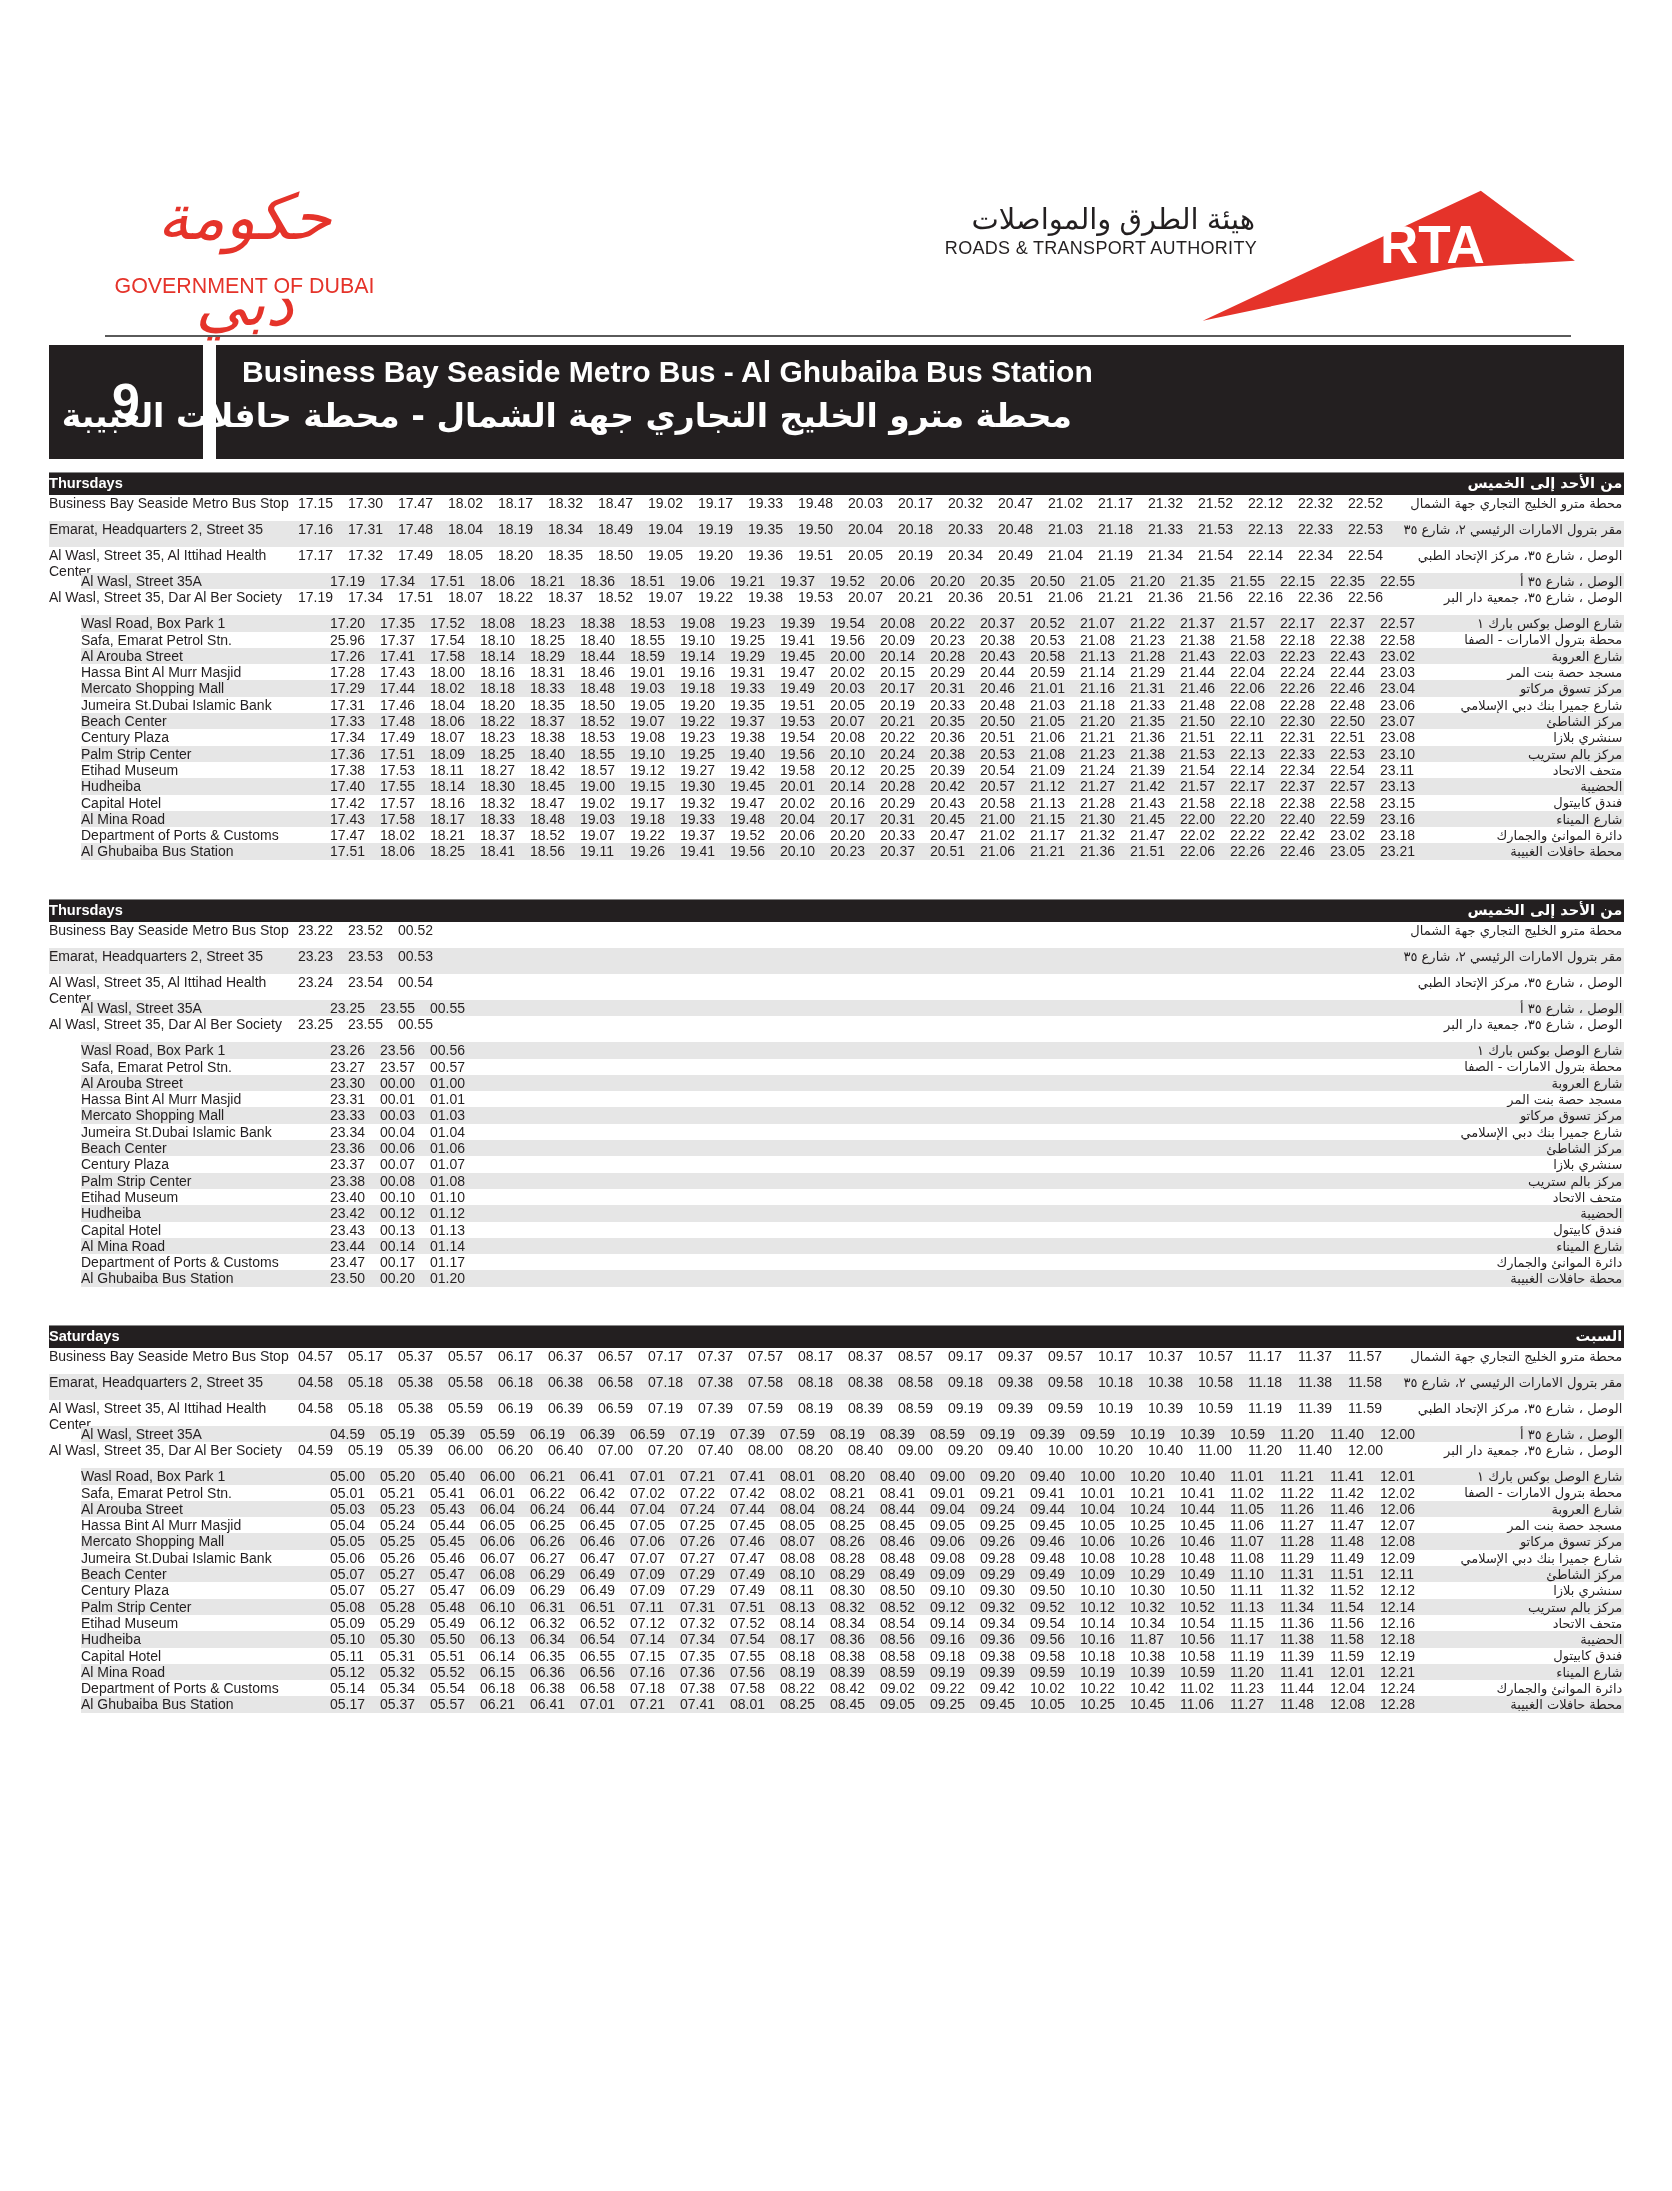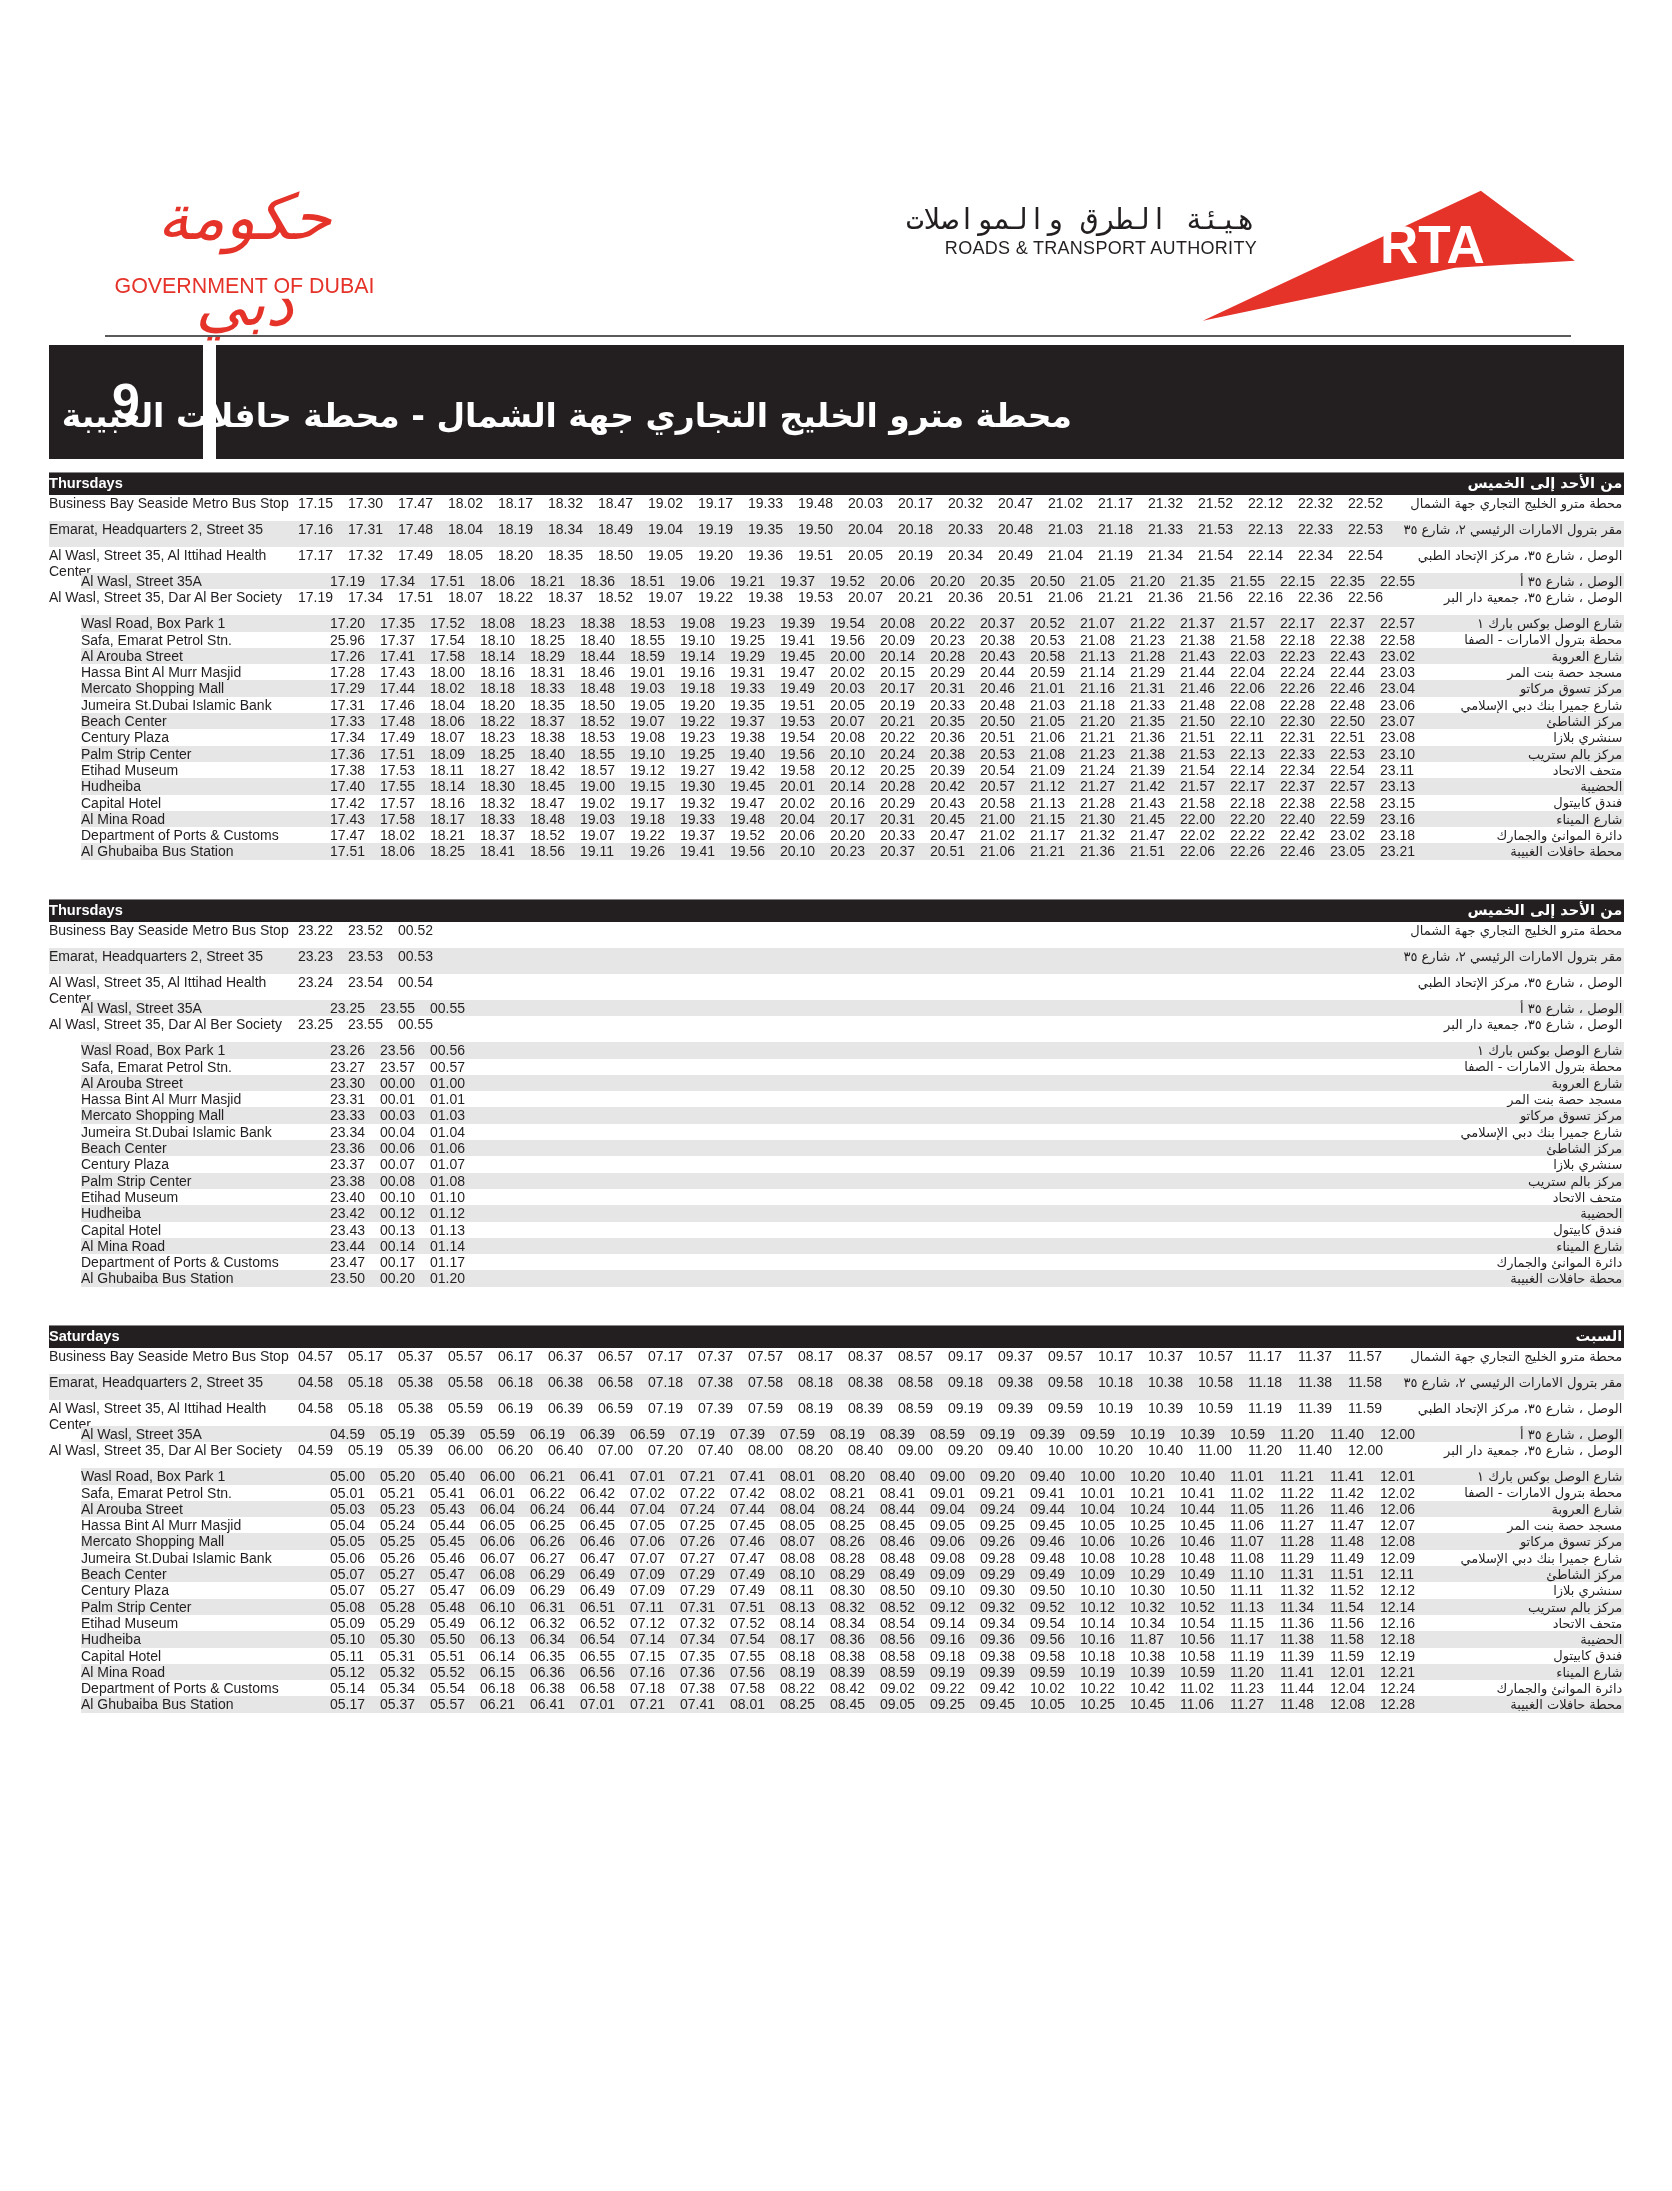--- a/index.html
+++ b/index.html
@@ -1,19 +1,19 @@
 <!DOCTYPE html>
 <html style="font-size:13.7px"><head>
 <meta charset="utf-8">
 <style>
   html, body { margin:0; padding:0; background:#ffffff; }
   body { width:1673px; height:2192px; position:relative; overflow:hidden; font-family:"Liberation Sans", sans-serif; color:#231f20; }
   .gov-arabic { position:absolute; left:103px; top:175px; width:283px; text-align:center; font-family:"DejaVu Serif", serif; font-size:63px; color:#e5332a; line-height:86px; font-style:italic; direction:rtl; }
   .gov-text { position:absolute; left:103px; top:274px; width:283px; text-align:center; font-size:21.4px; color:#e5332a; letter-spacing:0px; font-family:"Liberation Sans", sans-serif; }
-  .rta-arabic { position:absolute; left:873px; top:202px; width:382px; text-align:right; font-size:29px; direction:rtl; color:#231f20; font-family:Liberation Mono, monospace; }
+  .rta-arabic { position:absolute; left:873px; top:202px; width:382px; text-align:right; font-size:29px; direction:rtl; color:#231f20; font-family:Liberation Sans, sans-serif; }
   .rta-english { position:absolute; left:875px; top:238px; width:382px; text-align:right; font-size:18px; color:#231f20; font-family:"Liberation Sans", sans-serif; letter-spacing:0.3px; }
   .rta-logo { position:absolute; left:1190px; top:175px; width:402px; height:146px; }
   .rule { position:absolute; left:105px; top:335px; width:1466px; height:1.7px; background:#5a5a5a; }
   .route-box { position:absolute; left:49px; top:345px; width:154px; height:114px; background:#231f20; color:#fff; display:flex; align-items:center; justify-content:center; font-size:50px; font-weight:bold; }
   .title-box { position:absolute; left:216px; top:345px; width:1408px; height:114px; background:#231f20; color:#fff; }
   .title-en { position:absolute; left:26px; top:10.3px; font-size:30px; font-weight:bold; white-space:nowrap; }
   .title-ar { position:absolute; left:86px; top:51px; width:770px; font-size:33px; font-weight:bold; direction:rtl; text-align:center; white-space:nowrap; font-family:"DejaVu Sans", sans-serif; }
   .section { position:absolute; left:49px; width:1575px; }
   .section-head { height:22px; background:#231f20; color:#fff; position:relative; border-top:1.7px solid #888; }
   .section-head .en { position:absolute; left:0; top:1.7px; font-size:14.6px; font-weight:bold; }
@@ -40,20 +40,21 @@
   <polygon points="15,170 340,18 450,100 310,108" fill="#e5332a"></polygon>
   <text x="222" y="102" font-family="Liberation Sans, sans-serif" font-weight="bold" font-size="62" fill="#ffffff">RTA</text>
 </svg>
 
 <div class="rule"></div>
 
 <div class="route-box">
   <span>9</span>
 </div>
 <div class="title-box">
+  <div class="title-en">Business Bay Seaside Metro Bus - Al Ghubaiba Bus Station</div>
   <div class="title-ar">محطة مترو الخليج التجاري جهة الشمال - محطة حافلات الغبيبة</div>
 </div>
 
 <div id="sections">
     <div class="section" style="top: 472px;">
       <div class="section-head">
         <span class="en">Thursdays</span>
         <span class="ar">من الأحد إلى الخميس</span>
       </div>
       <div class="row tall">

